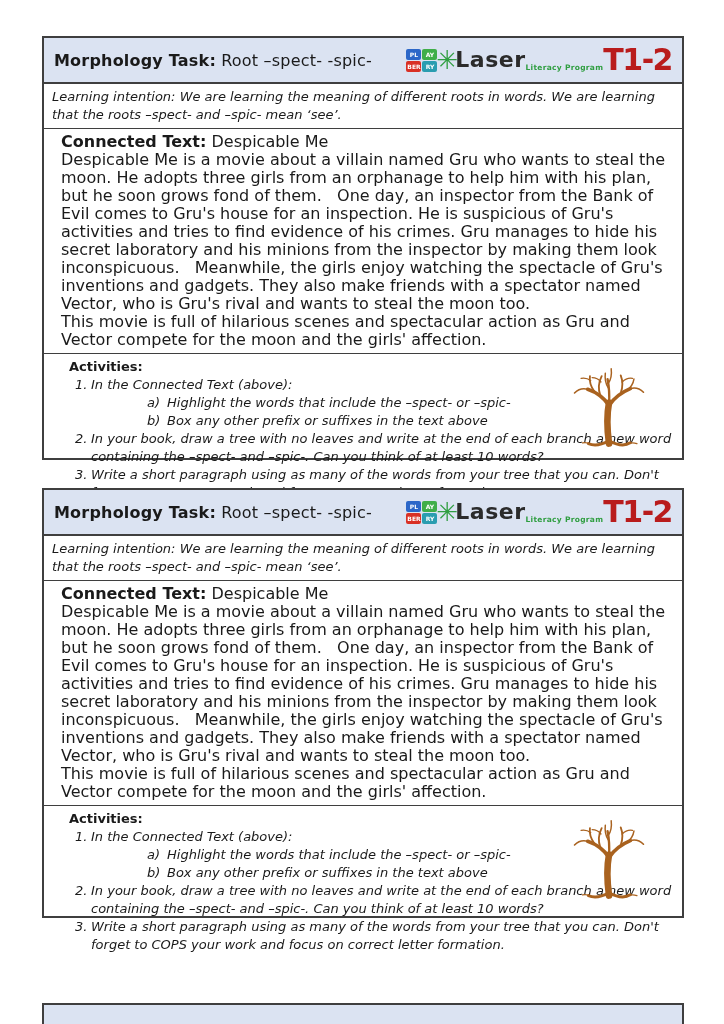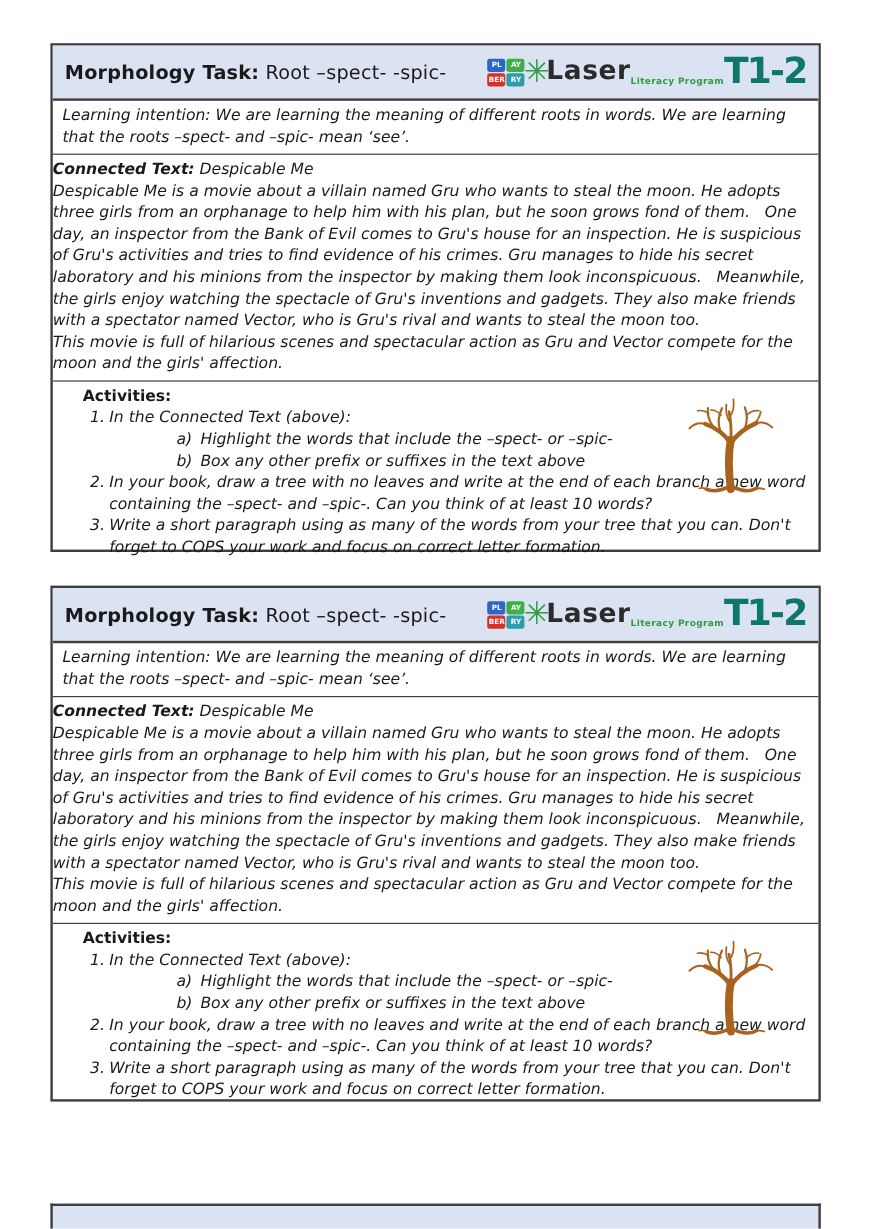--- a/index.html
+++ b/index.html
@@ -38,31 +38,31 @@
     text-align:center; border-radius:2px; overflow:hidden;
   }
   .tile-pl { background:#2c67c8; }
   .tile-ay { background:#3fae49; }
   .tile-ber{ background:#d93025; }
   .tile-ry { background:#2a9db0; }
   .star { color:#2f9e41; font-size:26px; line-height:26px; margin:0 -3px 0 -2px; font-weight:bold; }
   .laser-block { display:flex; flex-direction:row; align-items:flex-end; line-height:1; }
   .laser-word { font-size:22px; font-weight:600; color:#2b2b2b; letter-spacing:0.5px; }
   .laser-sub { font-size:7.5px; font-weight:bold; color:#2f9e41; margin-top:-2px; letter-spacing:0.3px; }
-  .level-tag { font-size:30px; font-weight:800; color:#0f766e; letter-spacing:-1.5px; line-height:1; }
+  .level-tag { font-size:30px; font-weight:800; color:#b91c1c; letter-spacing:-1.5px; line-height:1; }
 
   .learning-row {
     border-bottom:1.5px solid #3f3f3f;
     padding:4px 26px 4px 8px; flex:0 0 44px;
     font-style:italic; font-size:13px; line-height:18px;
   }
   .connected-row {
     border-bottom:1.5px solid #3f3f3f;
-    padding:4px 10px 4px 0; flex:0 0 188px;
-    font-size:13px; line-height:18px;font-style:italic;
+    padding:4px 10px 4px 17px; flex:0 0 188px;
+    font-size:16px; line-height:18px;
   }
   .connected-head { margin-bottom:0; }
   .connected-label { font-weight:bold; }
   .para { white-space:pre-wrap; }
 
   .activities-row {
     padding:4px 10px 4px 25px; flex:1 1 auto; position:relative;
     font-size:13px; line-height:18px;
   }
   .activities-label { font-weight:bold; }

